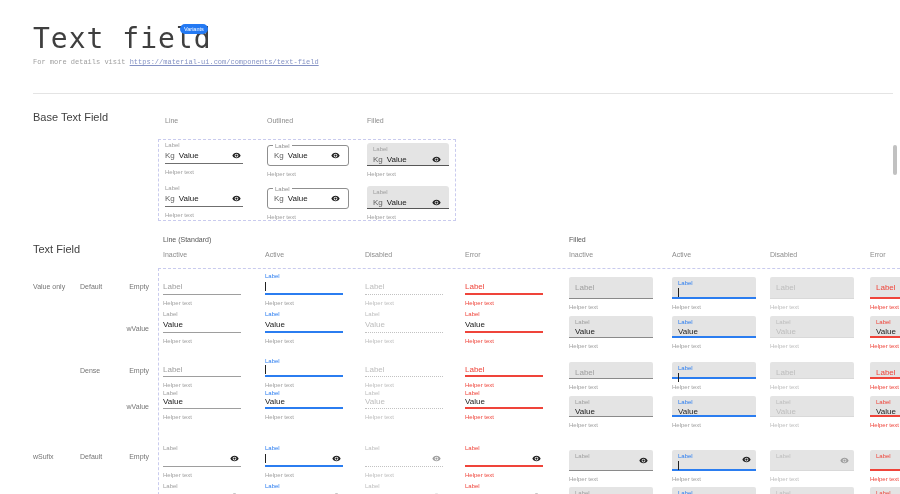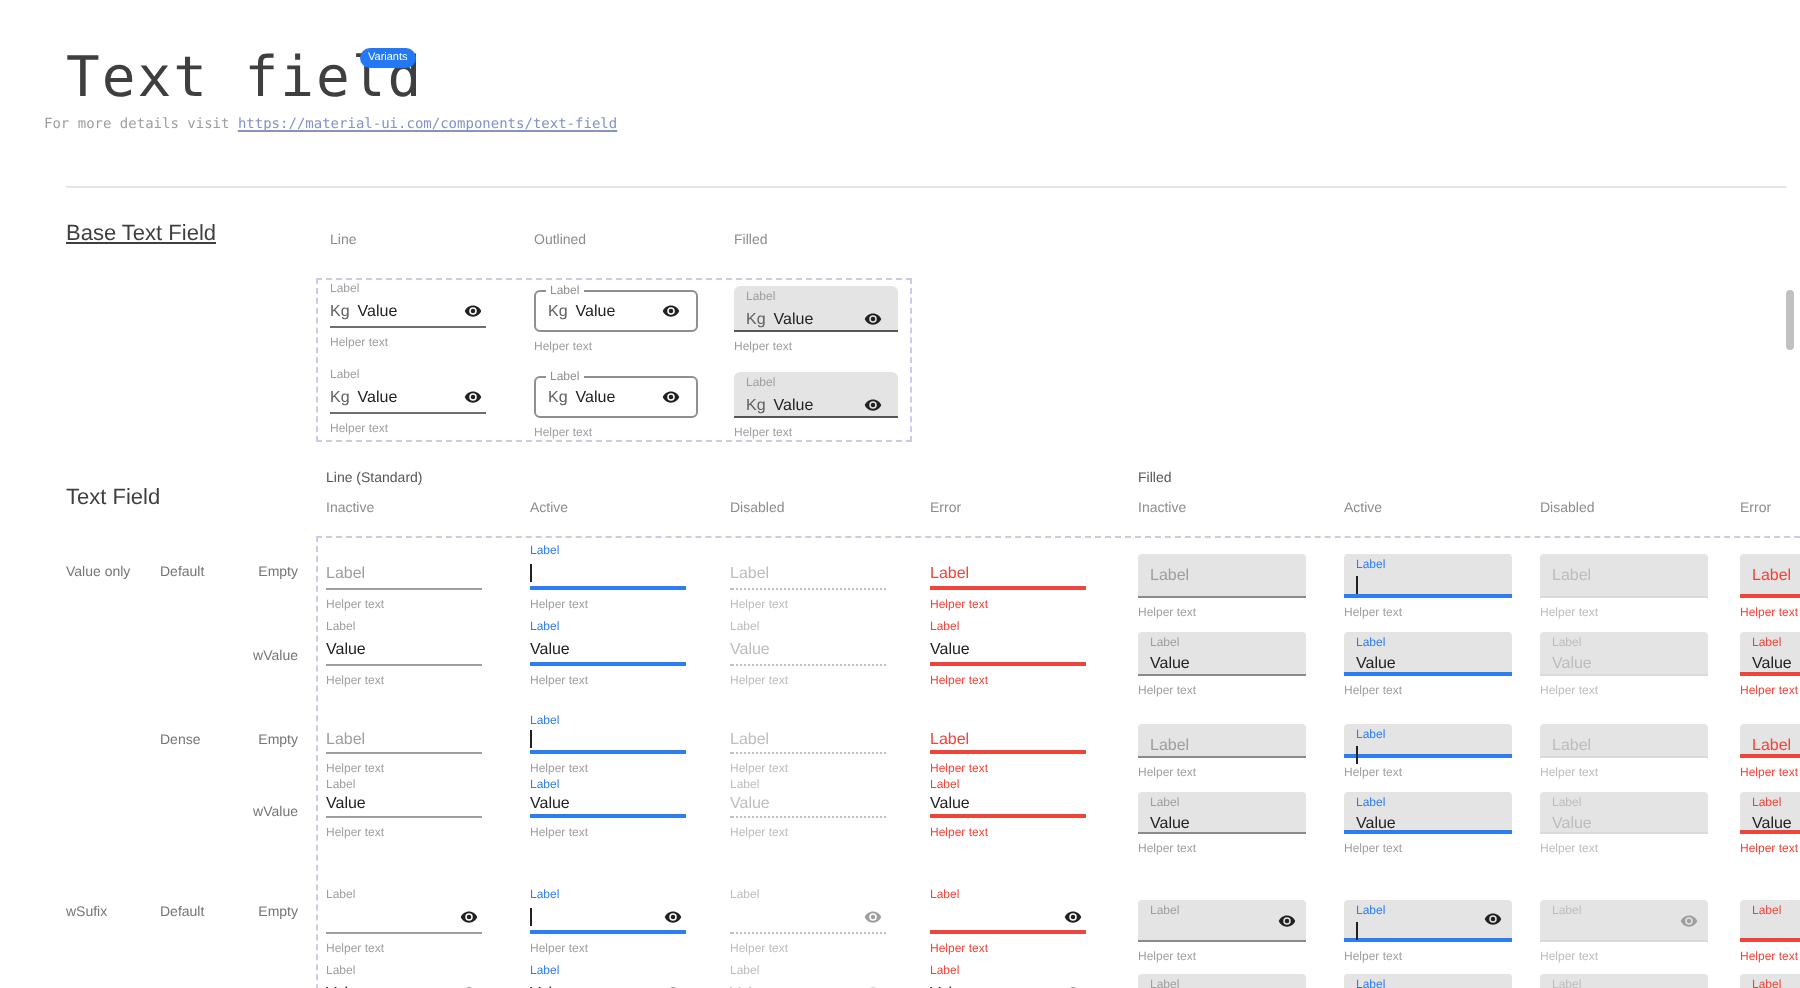--- a/index.html
+++ b/index.html
@@ -88,26 +88,26 @@
 
   .scroll-thumb{width:4px;height:30px;background:#c1c1c1;border-radius:2px;}
 </style>
 </head>
 <body>
 
 <div id="app">
 
   <div class="abs page-title" style="left:33px;top:22px;">Text field</div>
   <div class="abs badge" style="left:180px;top:24px;">Variants</div>
-  <div class="abs link-row" style="left:22px;top:58px;">
+  <div class="abs link-row" style="left:33px;top:58px;font-family:Liberation Mono, monospace;">
     <span>For more details visit </span><a href="#">https://material-ui.com/components/text-field</a>
   </div>
   <div class="abs divider" style="left:33px;top:93px;width:860px;"></div>
 
-  <div class="abs section-title" style="left:33px;top:111px;text-decoration:underline;">Base Text Field</div>
+  <div class="abs section-title" style="left:33px;top:111px;">Base Text Field</div>
   <div id="base-variant-headers">
       <div class="abs col-head" style="left: 165px; top: 117px;">Line</div>
       <div class="abs col-head" style="left: 267px; top: 117px;">Outlined</div>
       <div class="abs col-head" style="left: 367px; top: 117px;">Filled</div>
     </div>
   <div class="abs dashed-box" style="left:158px;top:139px;width:296px;height:80px;"></div>
   <div id="base-cells">
       <div class="abs ln base-ln show-sl" style="left: 165px; top: 141px; width: 78px;">
         <div class="sl">Label</div>
         <div class="main"><span class="prefix">Kg</span><span>Value</span><svg viewBox="0 0 24 24" width="9" height="9" class="eye">

